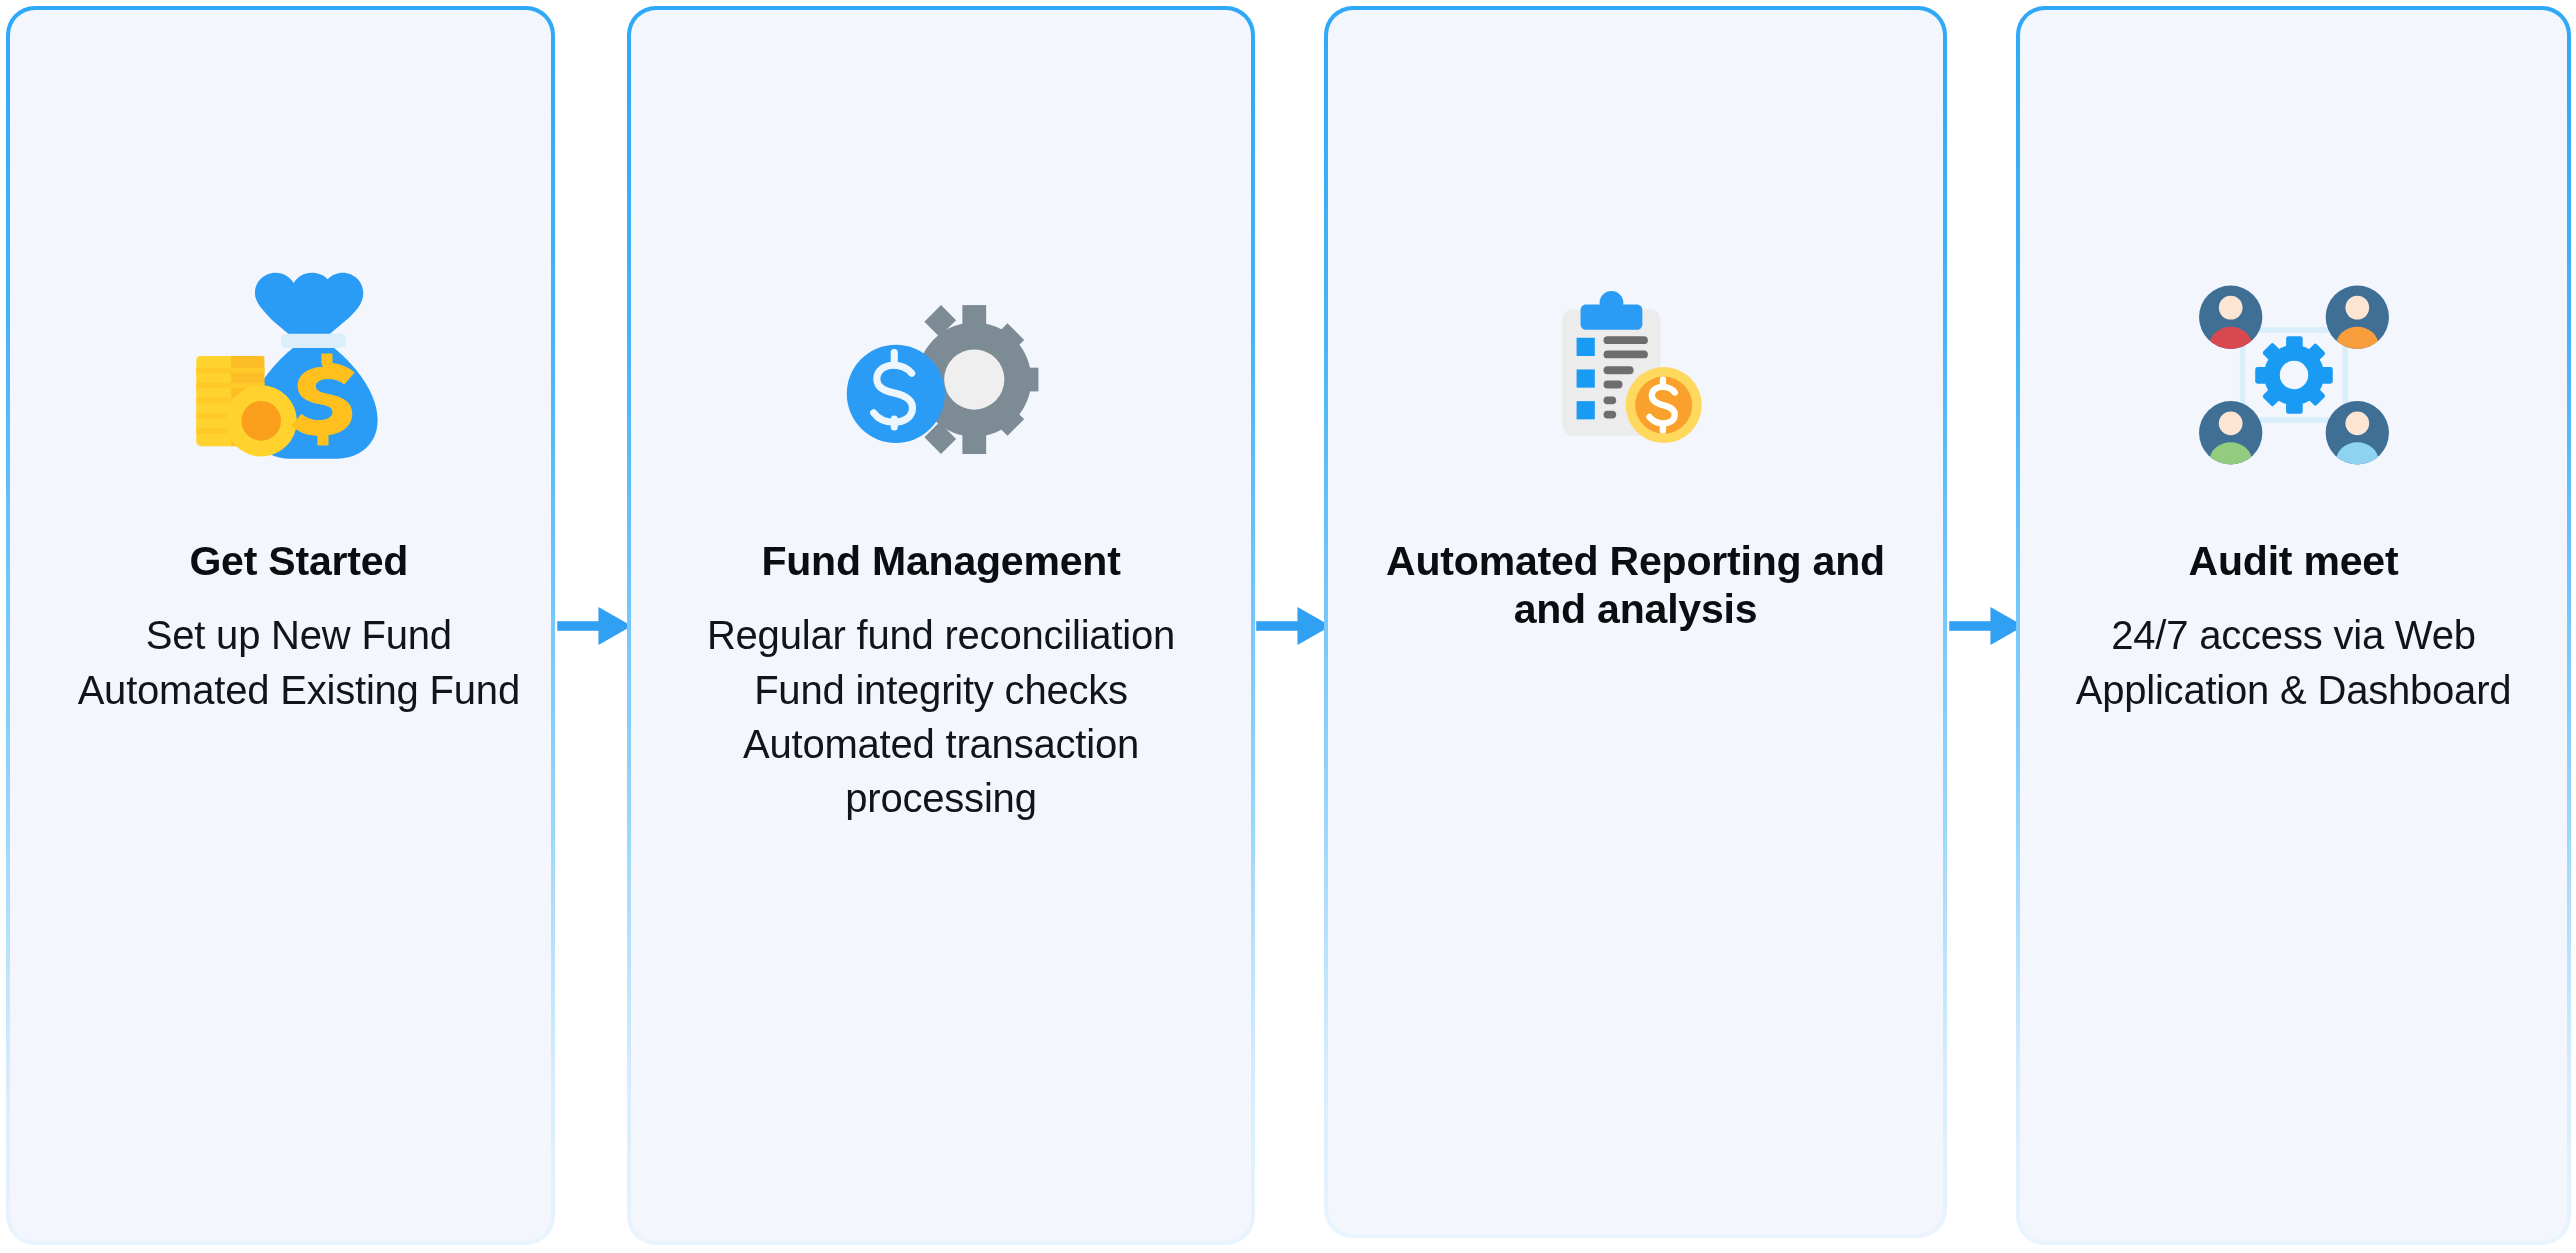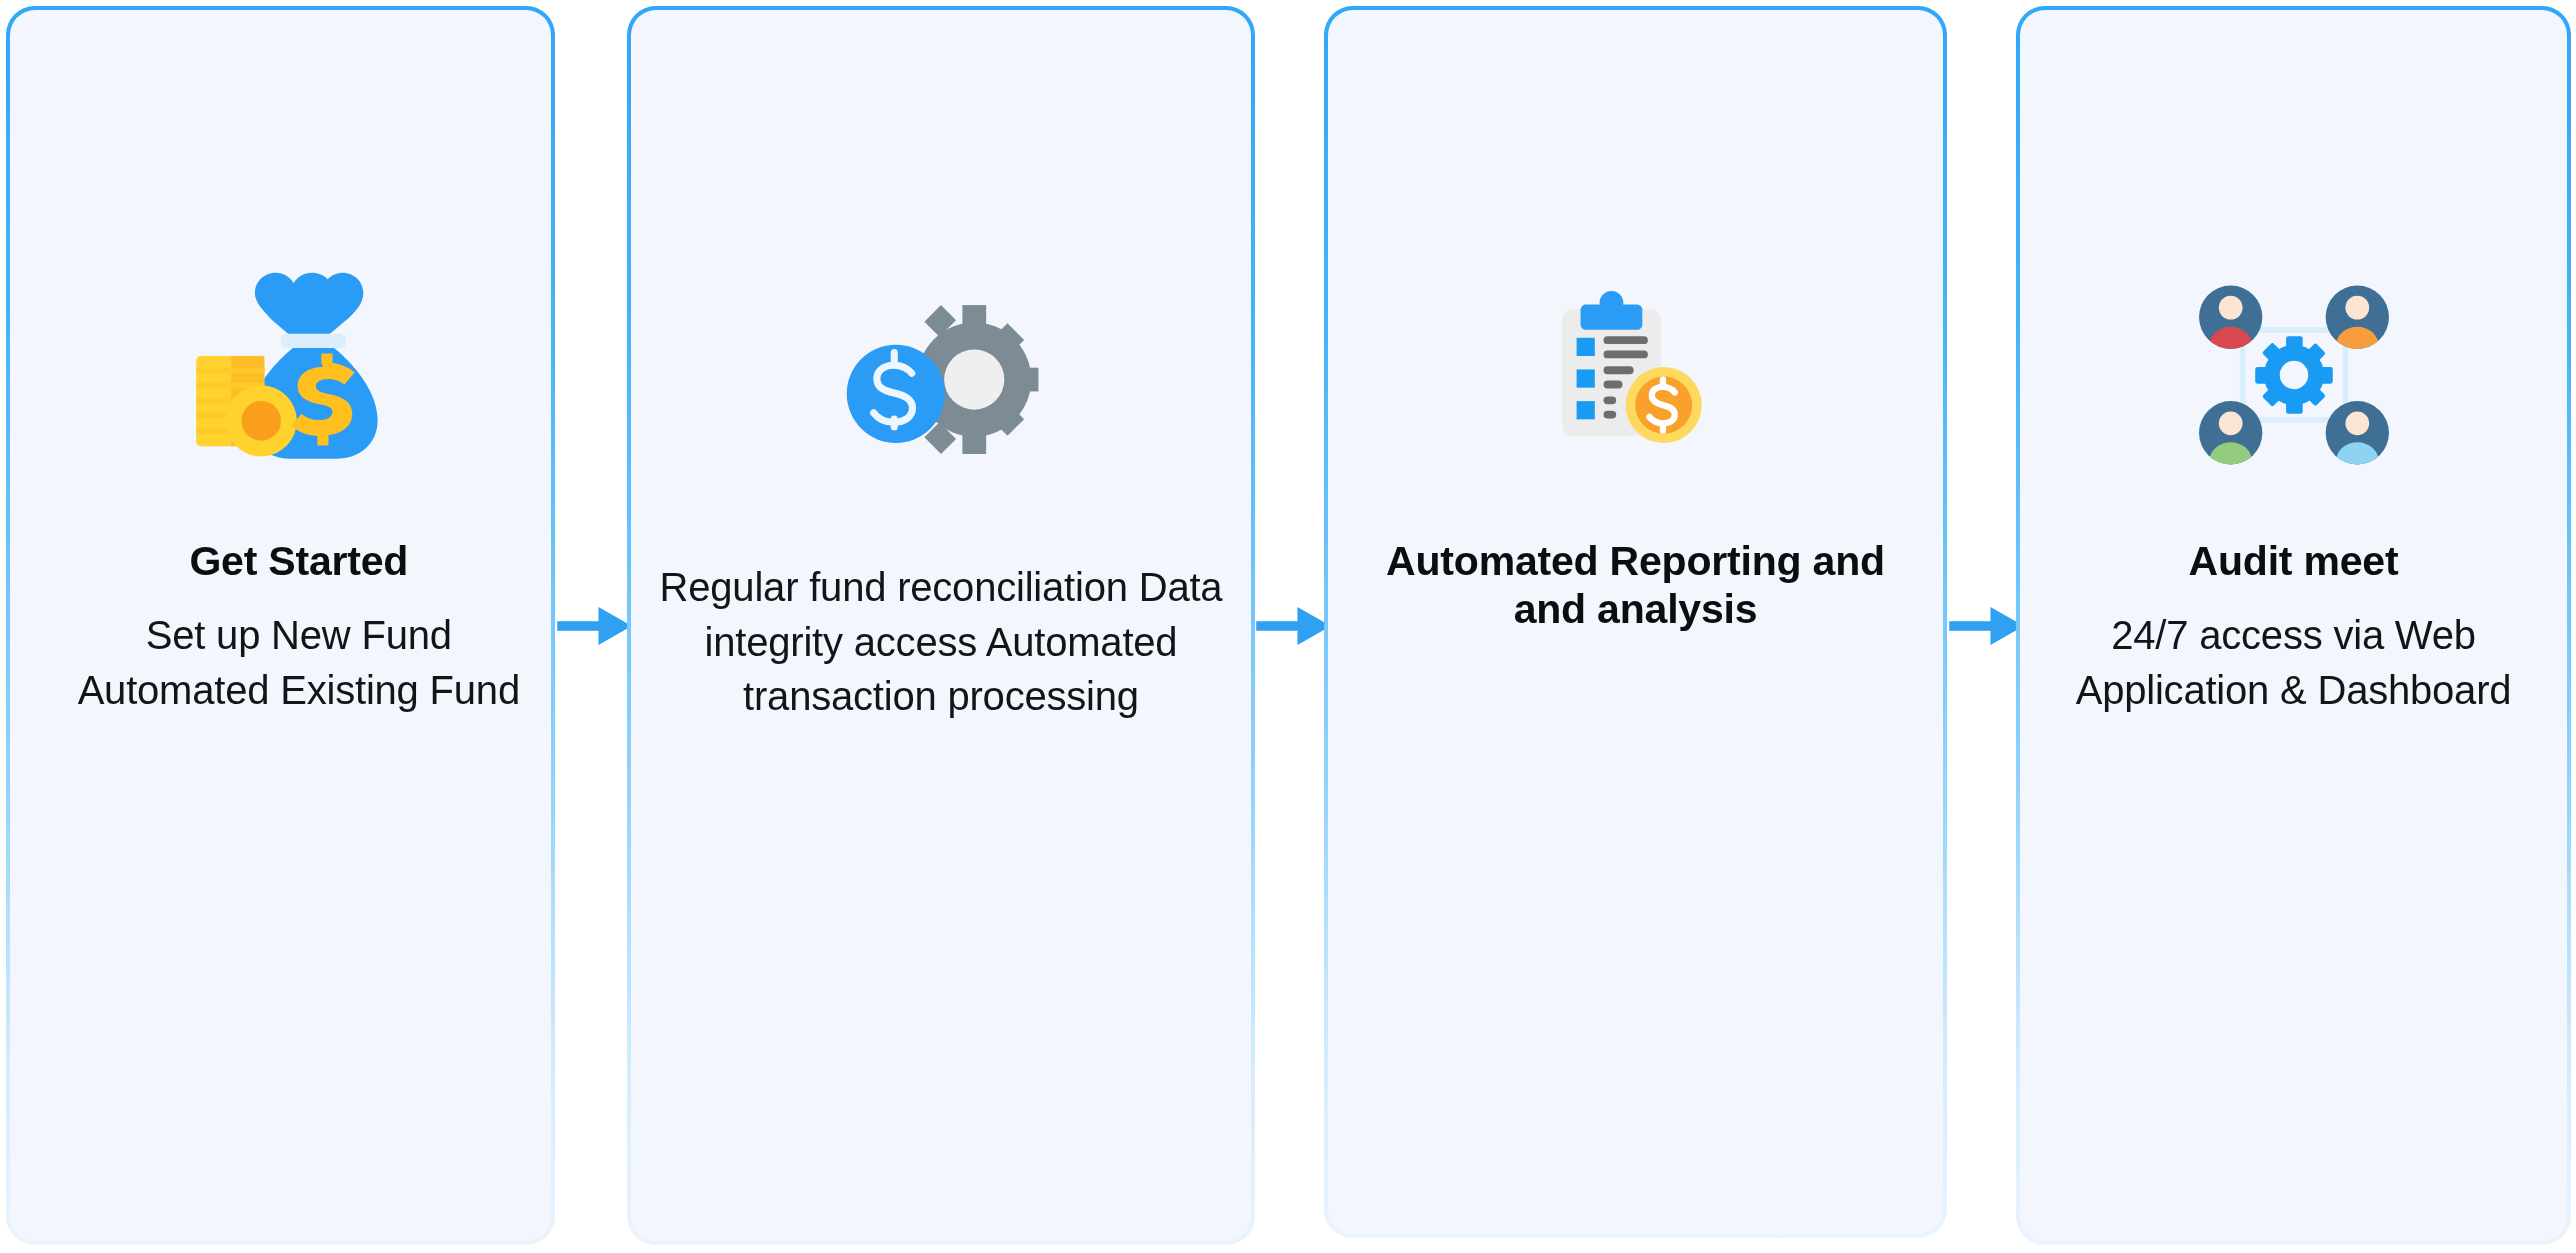--- a/index.html
+++ b/index.html
@@ -163,21 +163,22 @@
 
           <circle cx="68" cy="118" r="62" fill="#2b9cf5"></circle>
           <g fill="none" stroke="#eef6fd" stroke-width="9" stroke-linecap="round">
             <path d="M88 92c-6-7-15-10-23-10-12 0-21 7-21 17 0 11 9 15 22 18 14 3 23 8 23 19 0 11-10 18-23 18-10 0-20-4-26-12"></path>
             <path d="M66 66v10"></path>
             <path d="M66 160v-10"></path>
           </g>
         </svg>
       </div>
       <div class="txt-wrap">
-        <div class="card-desc">Regular fund reconciliation Data integrity access Automated transaction processing</div>
+        <div class="card-title">Fund Management</div>
+        <div class="card-desc">Regular fund reconciliation Fund integrity checks Automated transaction processing</div>
       </div>
     </div>
   </div>
 
   <div class="arrow a2">
     <svg width="75" height="46" viewBox="0 0 94 58">
       <rect x="0" y="23" width="62" height="12" fill="#2fa0f2"></rect>
       <polygon points="52,5 94,29 52,53" fill="#2fa0f2"></polygon>
     </svg>
   </div>

